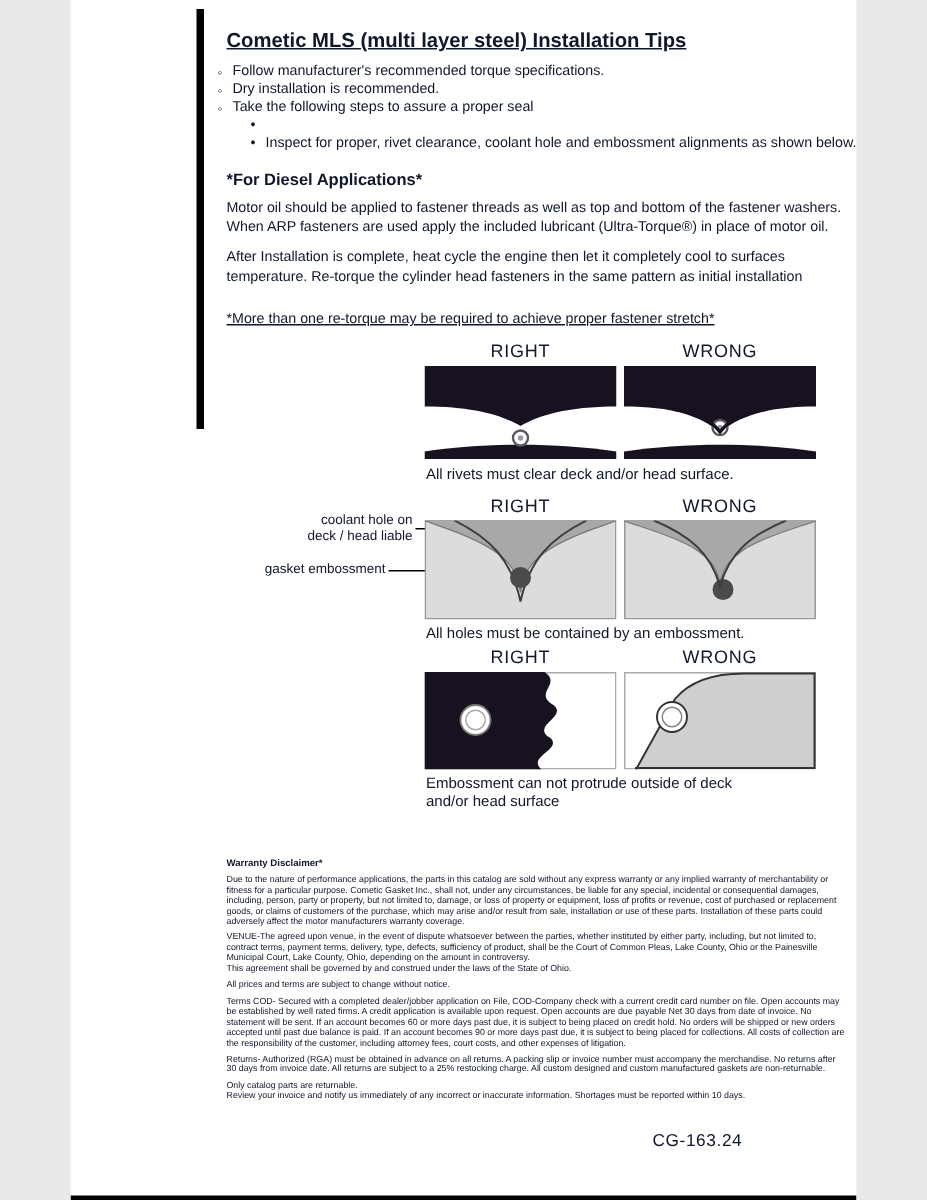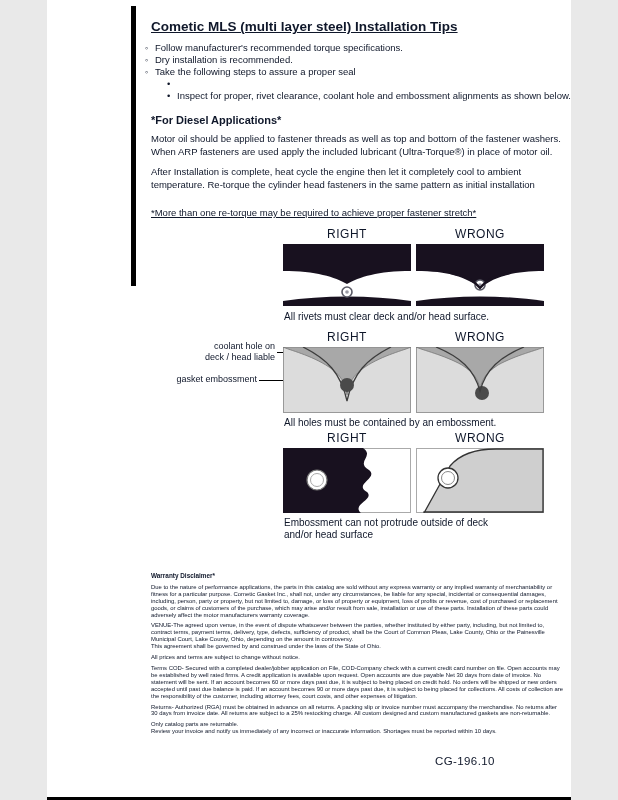--- a/index.html
+++ b/index.html
@@ -101,21 +101,21 @@
   </div>
 
   <div class="diesel-heading">*For Diesel Applications*</div>
 
   <div class="para p1">
     <div>Motor oil should be applied to fastener threads as well as top and bottom of the fastener washers.</div>
     <div>When ARP fasteners are used apply the included lubricant (Ultra-Torque®) in place of motor oil.</div>
   </div>
 
   <div class="para p2">
-    <div>After Installation is complete, heat cycle the engine then let it completely cool to ambient</div>
+    <div>After Installation is complete, heat cycle the engine then let it completely cool to surfaces</div>
     <div>temperature. Re-torque the cylinder head fasteners in the same pattern as initial installation</div>
   </div>
 
   <div class="para p3">*More than one re-torque may be required to achieve proper fastener stretch*</div>
 
   <div class="col-label lbl-r1">RIGHT</div>
   <div class="col-label lbl-w1">WRONG</div>
 
   <div class="diagram img-r1">
     <svg viewBox="0 0 128 62" width="128" height="62">
@@ -196,17 +196,17 @@
     <p>Due to the nature of performance applications, the parts in this catalog are sold without any express warranty or any implied warranty of merchantability or fitness for a particular purpose.  Cometic Gasket Inc., shall not, under any circumstances, be liable for any special, incidental or consequential damages, including, person, party or property, but not limited to, damage, or loss of property or equipment, loss of profits or revenue, cost of purchased or replacement goods, or claims of customers of the purchase, which may arise and/or result from sale, installation or use of these parts.  Installation of these parts could adversely affect the motor manufacturers warranty coverage.</p>
     <p class="tight">VENUE-The agreed upon venue, in the event of dispute whatsoever between the parties, whether instituted by either party, including, but not limited to, contract terms, payment terms, delivery, type, defects, sufficiency of product, shall be the Court of Common Pleas, Lake County, Ohio or the Painesville Municipal Court, Lake County, Ohio, depending on the amount in controversy.</p>
     <p>This agreement shall be governed by and construed under the laws of the State of Ohio.</p>
     <p>All prices and terms are subject to change without notice.</p>
     <p>Terms COD- Secured with a completed dealer/jobber application on File, COD-Company check with a current credit card number on file.  Open accounts may be established by well rated firms.  A credit application is available upon request.  Open accounts are due payable Net 30 days from date of invoice.  No statement will be sent.  If an account becomes 60 or more days past due, it is subject to being placed on credit hold.  No orders will be shipped or new orders accepted until past due balance is paid.  If an account becomes 90 or more days past due, it is subject to being placed for collections.  All costs of collection are the responsibility of the customer, including attorney fees, court costs, and other expenses of litigation.</p>
     <p>Returns- Authorized (RGA) must be obtained in advance on all returns.  A packing slip or invoice number must accompany the merchandise.  No returns after 30 days from invoice date.  All returns are subject to a 25% restocking charge.  All custom designed and custom manufactured gaskets are non-returnable.</p>
     <p class="tight">Only catalog parts are returnable.</p>
     <p class="last">Review your invoice and notify us immediately of any incorrect or inaccurate information.  Shortages must be reported within 10 days.</p>
   </div>
 
-  <div class="footer-code">CG-196.10</div>
+  <div class="footer-code">CG-163.24</div>
 
   <div class="bottom-rule"></div>
 
 </div>
 
 </body></html>

